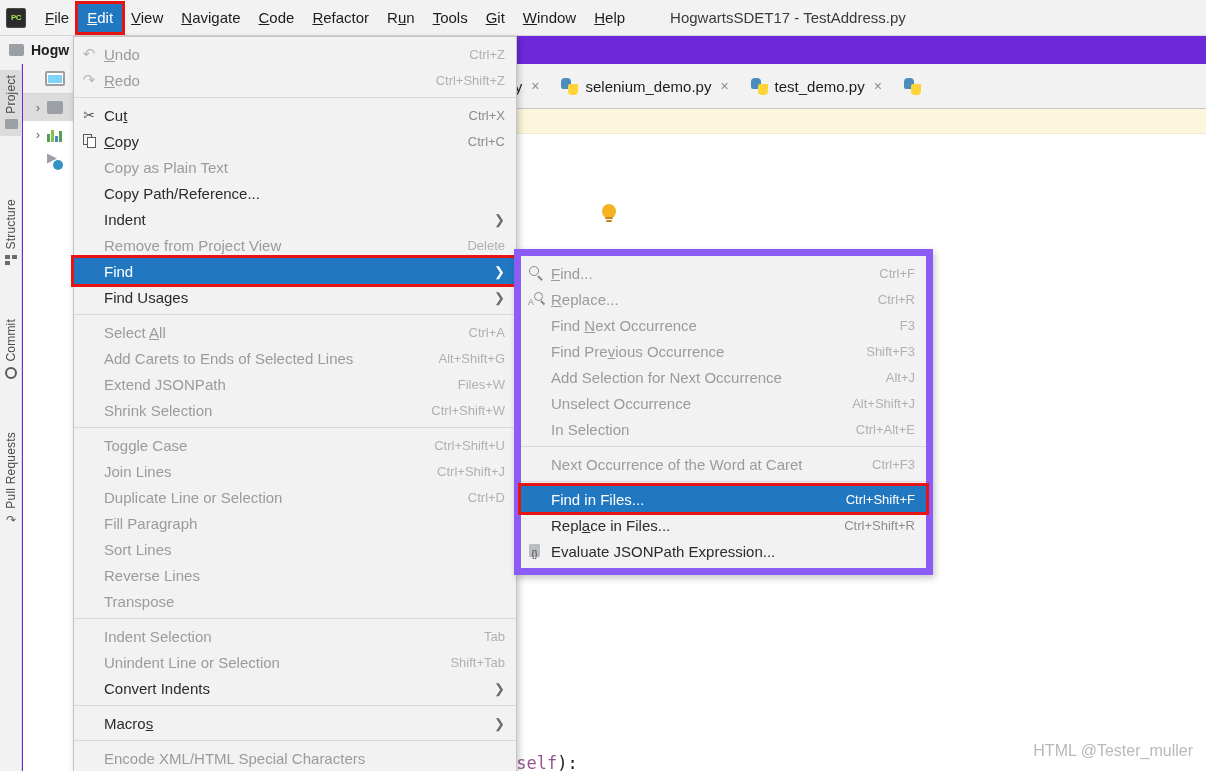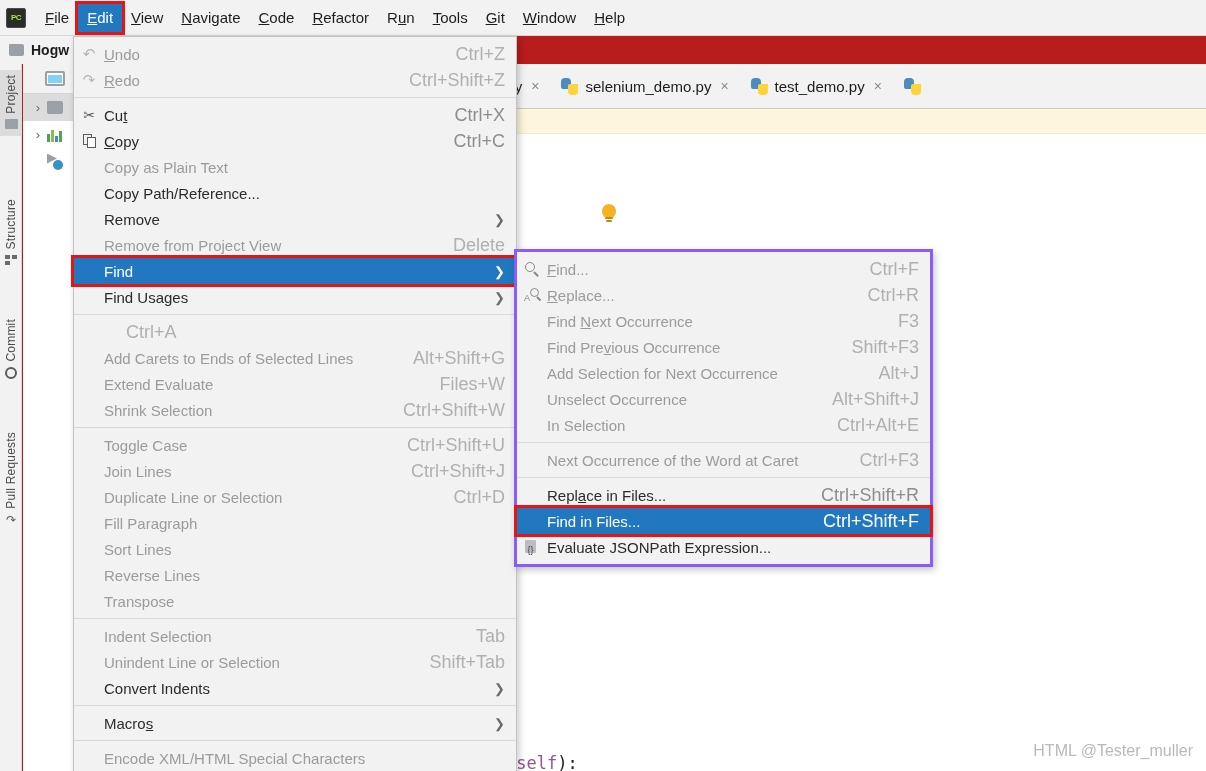--- a/index.html
+++ b/index.html
@@ -2,21 +2,21 @@
 <html><head>
 <meta charset="utf-8">
 <style>
   * { box-sizing: border-box; margin: 0; padding: 0; }
   html, body {
     width: 1206px; height: 771px;
     overflow: hidden;
     font-family: "Liberation Sans", sans-serif;
     background: #ffffff;
   }
-  #root { position: relative; width: 1206px; height: 771px; background: #b91c1c; }
+  #root { position: relative; width: 1206px; height: 771px; background: #6d28d9; }
 
   
   #menubar {
     position: absolute; left: 0; top: 0; width: 1206px; height: 36px;
     background: #f2f2f2; border-bottom: 1px solid #d6d6d6;
     display: flex; align-items: center;
   }
   #app-logo {
     width: 20px; height: 20px; margin-left: 6px; margin-right: 10px;
     background: #2b2b2b; border: 1px solid #4a4a4a; border-radius: 2px;
@@ -191,35 +191,35 @@
 
   
   #edit-menu {
     position: absolute; left: 73px; top: 36px; width: 444px;
     background: #f2f2f2; border: 1px solid #c3c3c3;
     box-shadow: 2px 3px 7px rgba(0,0,0,0.22);
     padding: 4px 0 3px; z-index: 30;
   }
   #find-submenu {
     position: absolute; left: 514px; top: 249px; width: 419px;
-    background: #f2f2f2; border: 3px solid #8b5cf6;
+    background: #f2f2f2; border: 7px solid #8b5cf6;
     box-shadow: 2px 3px 7px rgba(0,0,0,0.22);
     padding: 4px 0 4px; z-index: 32;
   }
   .mrow {
     display: flex; align-items: center; height: 26px; padding: 0 11px 0 0;
     font-size: 15px; color: #2b2b2b; cursor: default; position: relative;
   }
   .mrow.dim { color: #9b9b9b; }
   .mrow .mic {
     width: 30px; flex: none; display: flex; align-items: center; justify-content: center;
   }
   .mrow .mlabel { flex: 1; white-space: nowrap; }
   .mrow .mlabel .u { text-decoration: underline; }
-  .mrow .mkey { color: #8d8d8d; font-size: 18px; margin-left: 22px; white-space: nowrap; }
+  .mrow .mkey { color: #8d8d8d; font-size: 13px; margin-left: 22px; white-space: nowrap; }
   .mrow.dim .mkey { color: #b0b0b0; }
   .mrow .marrow { margin-left: 18px; color: #6b6b6b; font-size: 13px; }
   .msep { height: 1px; background: #d9d9d9; margin: 4px 0; }
   .mrow.hi {
     background: #2278c0; color: #ffffff;
     outline: 3px solid #e81414; z-index: 5;
   }
   .mrow.hi .mkey { color: #ffffff; }
   .mrow.hi .marrow { color: #ffffff; }
 
@@ -253,20 +253,21 @@
         <div class="menu-item"><span><span class="u">V</span>iew</span></div>
         <div class="menu-item"><span><span class="u">N</span>avigate</span></div>
         <div class="menu-item"><span><span class="u">C</span>ode</span></div>
         <div class="menu-item"><span><span class="u">R</span>efactor</span></div>
         <div class="menu-item"><span>R<span class="u">u</span>n</span></div>
         <div class="menu-item"><span><span class="u">T</span>ools</span></div>
         <div class="menu-item"><span><span class="u">G</span>it</span></div>
         <div class="menu-item"><span><span class="u">W</span>indow</span></div>
         <div class="menu-item"><span><span class="u">H</span>elp</span></div>
       </div>
+    <div id="window-title">HogwartsSDET17 - TestAddress.py</div>
   </div>
 
   <div id="proj-header">
     <div id="proj-folder-ic"></div>
     <div id="proj-title">Hogw</div>
   </div>
 
   <div id="left-stripe">
 
     <div class="stripe-btn" id="stripe-project">
@@ -449,51 +450,52 @@
       <div class="mrow dim">
         <span class="mic"></span>
         <span class="mlabel">Copy as Plain Text</span>
       </div>
       <div class="mrow">
         <span class="mic"></span>
         <span class="mlabel">Copy Path/Reference...</span>
       </div>
       <div class="mrow">
         <span class="mic"></span>
-        <span class="mlabel">Remove</span>
+        <span class="mlabel">Indent</span>
         <span class="marrow">❯</span>
       </div>
       <div class="mrow dim">
         <span class="mic"></span>
         <span class="mlabel">Remove from Project View</span>
         <span class="mkey">Delete</span>
       </div>
       <div class="mrow hi">
         <span class="mic"></span>
         <span class="mlabel">Find</span>
         <span class="marrow">❯</span>
       </div>
       <div class="mrow">
         <span class="mic"></span>
         <span class="mlabel">Find Usages</span>
         <span class="marrow">❯</span>
       </div>
       <div class="msep"></div>
       <div class="mrow dim">
         <span class="mic"></span>
+        <span class="mlabel">Select <span class="u">A</span>ll</span>
         <span class="mkey">Ctrl+A</span>
       </div>
       <div class="mrow dim">
         <span class="mic"></span>
         <span class="mlabel">Add Carets to Ends of Selected Lines</span>
         <span class="mkey">Alt+Shift+G</span>
       </div>
       <div class="mrow dim">
         <span class="mic"></span>
-        <span class="mlabel">Extend Evaluate</span>
+        <span class="mlabel">Extend JSONPath</span>
         <span class="mkey">Files+W</span>
       </div>
       <div class="mrow dim">
         <span class="mic"></span>
         <span class="mlabel">Shrink Selection</span>
         <span class="mkey">Ctrl+Shift+W</span>
       </div>
       <div class="msep"></div>
       <div class="mrow dim">
         <span class="mic"></span>
@@ -602,30 +604,30 @@
         <span class="mlabel">In Selection</span>
         <span class="mkey">Ctrl+Alt+E</span>
       </div>
       <div class="msep"></div>
       <div class="mrow dim">
         <span class="mic"></span>
         <span class="mlabel">Next Occurrence of the Word at Caret</span>
         <span class="mkey">Ctrl+F3</span>
       </div>
       <div class="msep"></div>
+      <div class="mrow hi">
+        <span class="mic"></span>
+        <span class="mlabel">Find in Files...</span>
+        <span class="mkey">Ctrl+Shift+F</span>
+      </div>
       <div class="mrow">
         <span class="mic"></span>
         <span class="mlabel">Repl<span class="u">a</span>ce in Files...</span>
         <span class="mkey">Ctrl+Shift+R</span>
       </div>
-      <div class="mrow hi">
-        <span class="mic"></span>
-        <span class="mlabel">Find in Files...</span>
-        <span class="mkey">Ctrl+Shift+F</span>
-      </div>
       <div class="mrow">
         <span class="mic">
           <span class="ic-json">
             <i></i>
             <i>{}</i>
           </span>
         </span>
         <span class="mlabel">Evaluate JSONPath Expression...</span>
       </div>
     </div>

